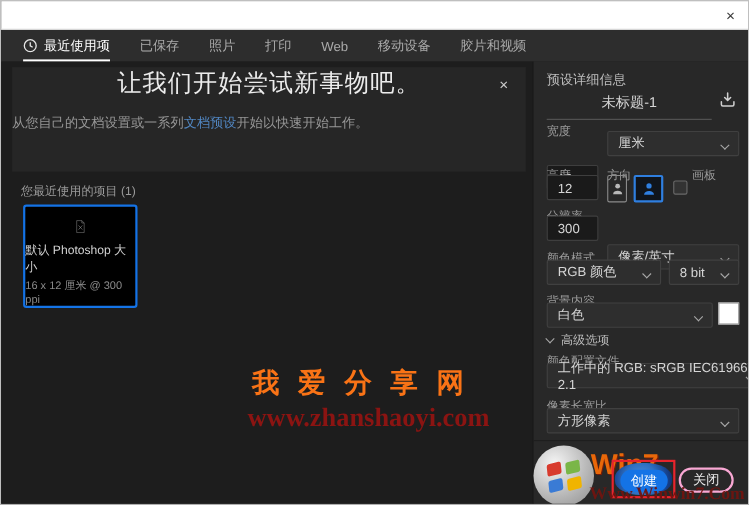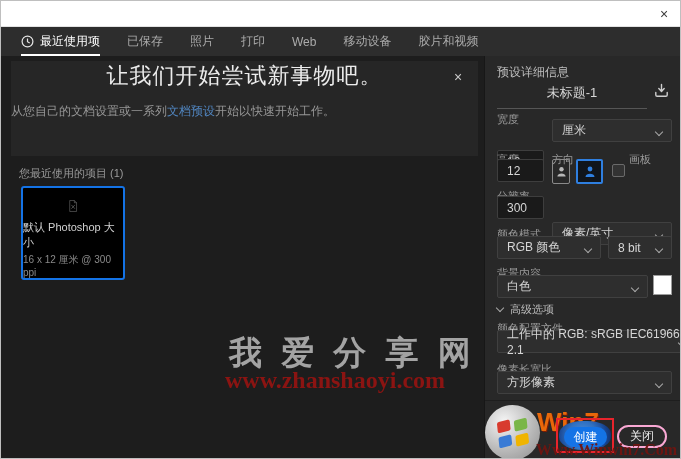--- a/index.html
+++ b/index.html
@@ -38,21 +38,21 @@
   
   .section-label { position:absolute; left:18px; top:110px; color:#9b9b9b; font-size:11px; }
   .card { position:absolute; left:20px; top:130px; width:104px; height:94px; background:#000000;
           border:2px solid #1473e6; border-radius:3px; cursor:pointer;
           display:flex; flex-direction:column; align-items:center; }
   .card svg { margin-top:12px; }
   .card-title { margin-top:8px; color:#d2d2d2; font-size:11px; }
   .card-sub { margin-top:3px; color:#8a8a8a; font-size:10px; }
 
   
-  .wm-title { position:absolute; left:228px; top:275px; color:#a3a3a3; font-size:33px;
+  .wm-title { position:absolute; left:228px; top:275px; color:#f97316; font-size:25px;
               font-weight:bold; letter-spacing:5px; white-space:nowrap; }
   .wm-url { position:absolute; left:224px; top:311px; color:#8b1412; font-size:24px;
             font-weight:bold; font-family:"Liberation Serif", serif; white-space:nowrap; }
 
   
   .right { position:relative; width:196px; background:#282828; border-left:1px solid #171717; }
   .abs { position:absolute; }
   .p-title { left:12px; top:8px; color:#bfbfbf; font-size:12px; }
   .doc-name { left:12px; top:28px; width:150px; color:#d6d6d6; font-size:13px;
               border-bottom:1px solid #565656; padding-bottom:6px;text-align:center; }

